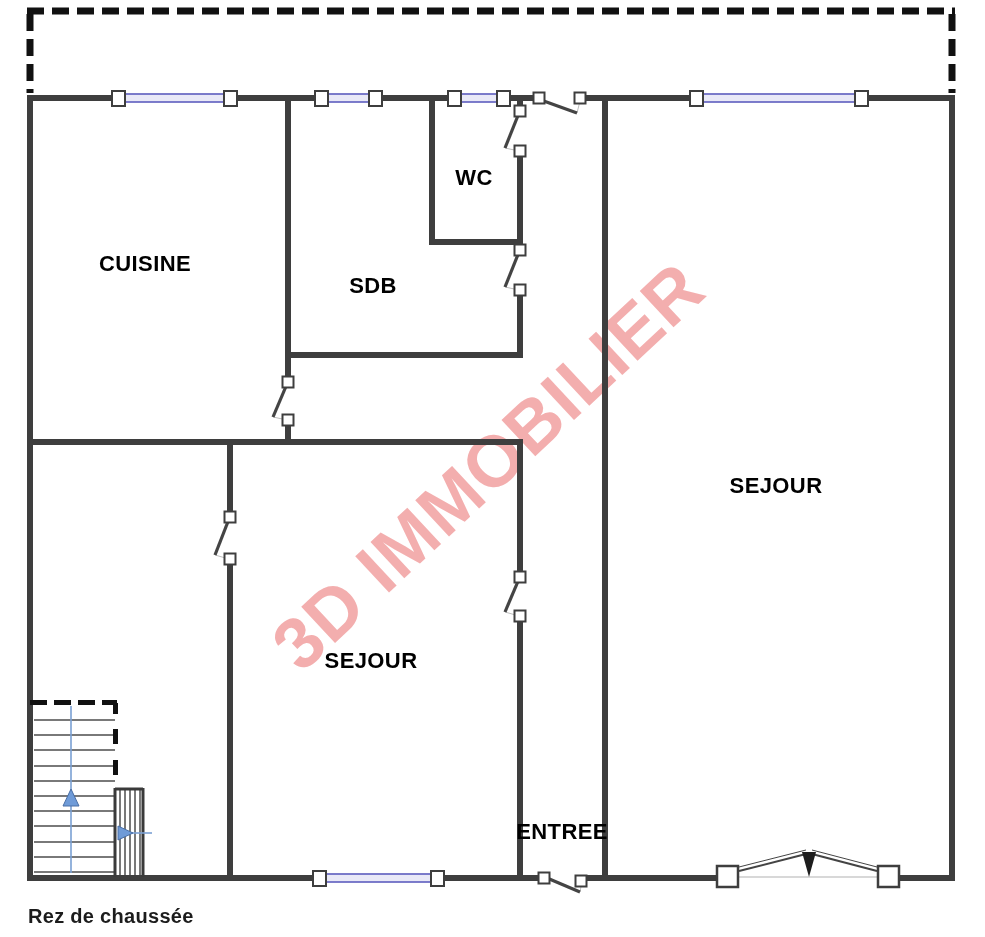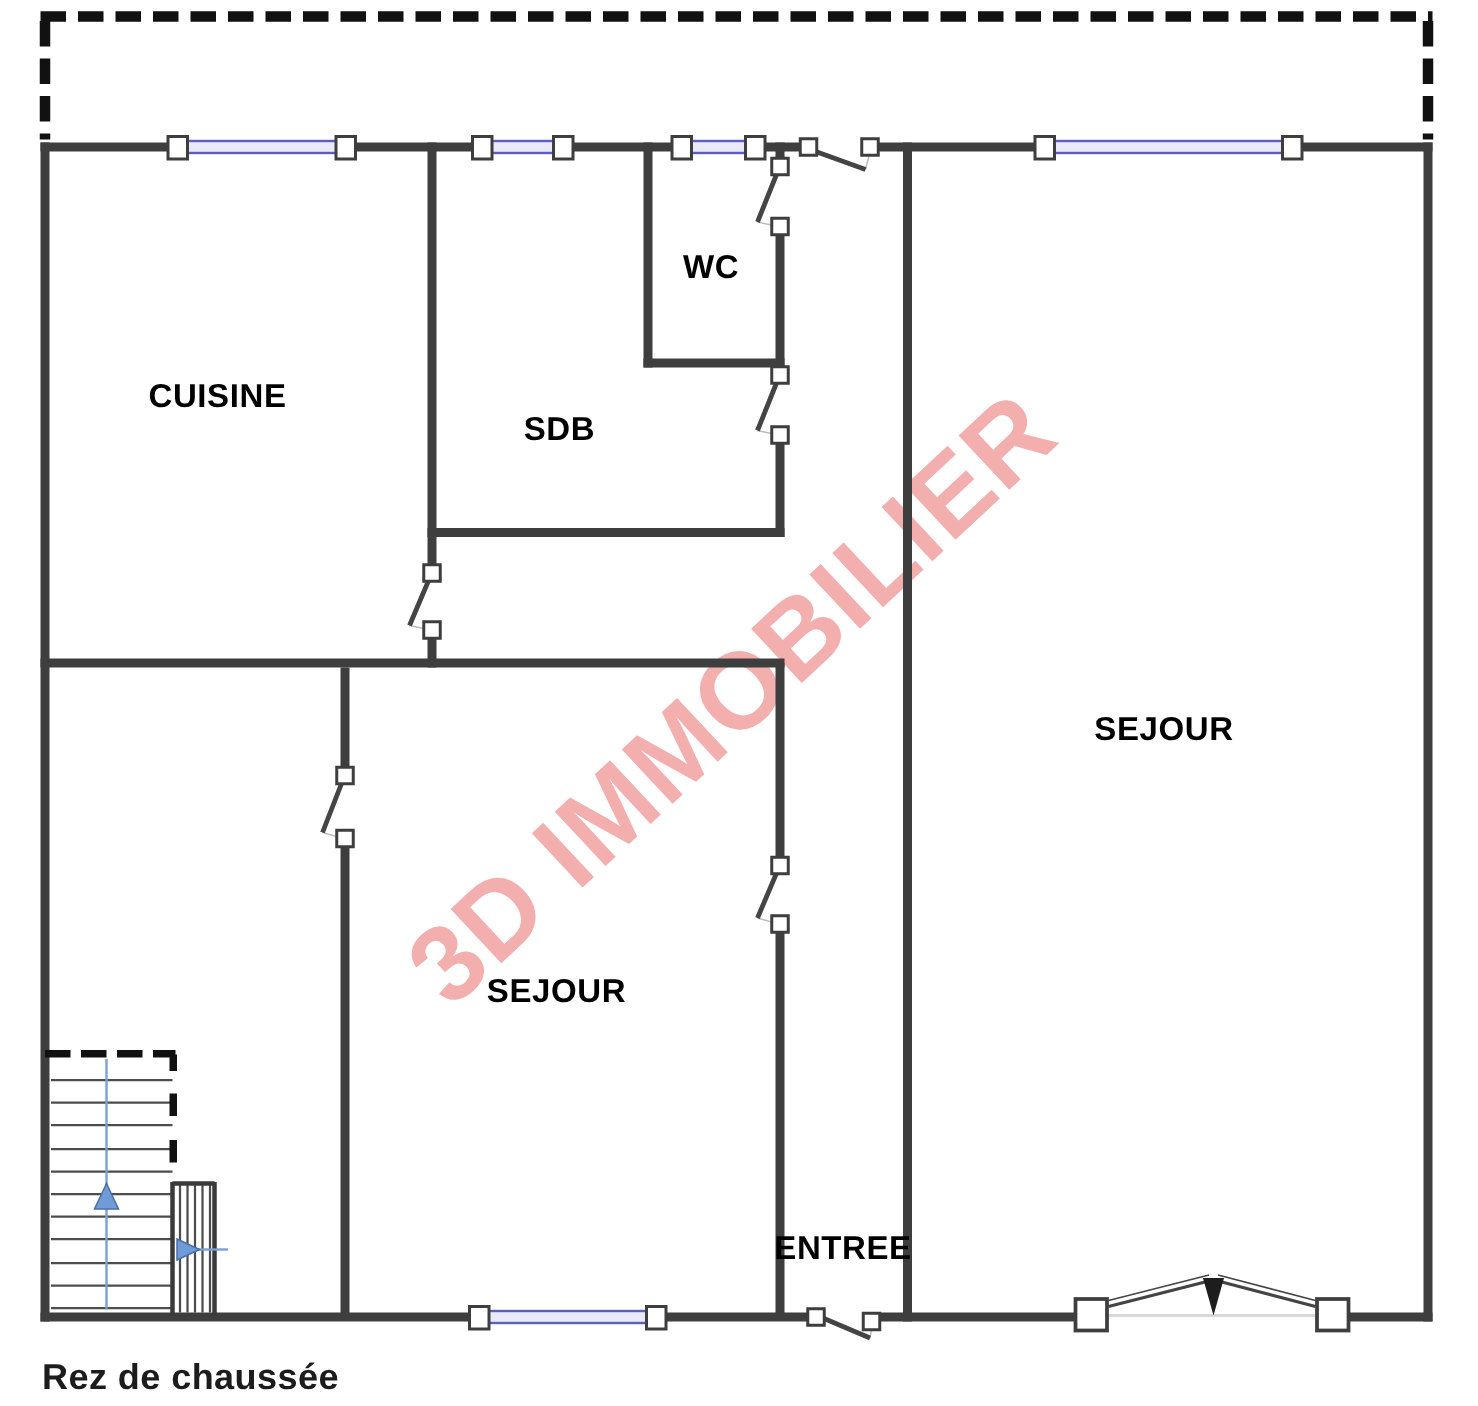--- a/index.html
+++ b/index.html
@@ -6,21 +6,21 @@
   #plan-root{position:relative;width:985px;height:937px;background:#fff;overflow:hidden;
              font-family:"Liberation Sans",sans-serif;}
   #watermark{position:absolute;left:488px;top:466px;z-index:1;white-space:nowrap;
              font-weight:bold;font-size:72px;letter-spacing:1px;opacity:.72;
              transform:translate(-50%,-50%) rotate(-43deg);
              font-family:"Liberation Sans",sans-serif;}
   #plan-svg{position:absolute;left:0;top:0;z-index:2;}
   #labels{position:absolute;left:0;top:0;width:100%;height:100%;z-index:3;pointer-events:none;}
   .room-label{position:absolute;transform:translate(-50%,-50%);white-space:nowrap;
               font-weight:bold;font-size:22px;color:#000000;letter-spacing:.4px;}
-  #caption{position:absolute;left:28px;top:905px;z-index:3;font-weight:bold;font-size:24px;
+  #caption{position:absolute;left:28px;top:905px;z-index:3;font-weight:bold;font-size:20px;
            color:#1c1c1c;letter-spacing:.3px;}
 </style>
 </head>
 <body>
 
 <div id="plan-root">
   <div id="watermark" style="color: rgb(239, 144, 144); transform: translate(-50%, -50%) rotate(-43deg);">3D IMMOBILIER</div>
   <svg id="plan-svg" width="985" height="937" viewBox="0 0 985 937">
       <line x1="27" y1="11" x2="955" y2="11" stroke="#111111" stroke-width="7" stroke-dasharray="17 8"></line>
       <line x1="30" y1="14" x2="30" y2="93" stroke="#111111" stroke-width="7" stroke-dasharray="17 8"></line>

